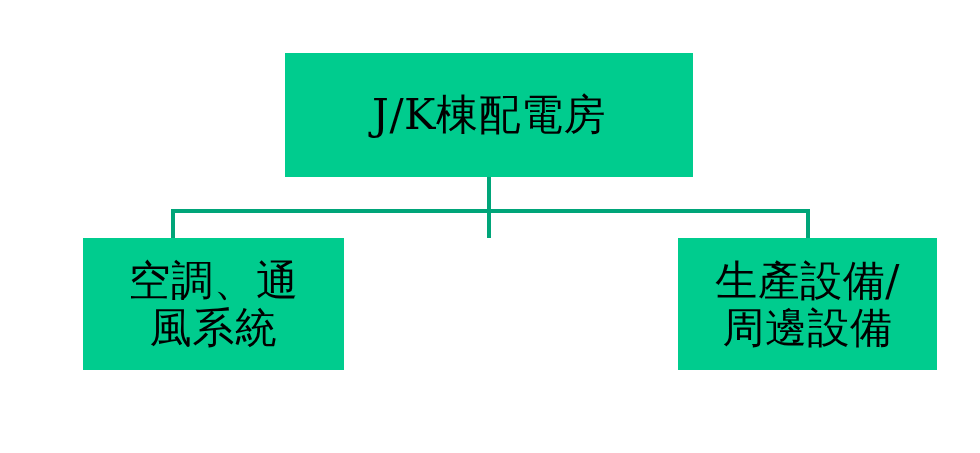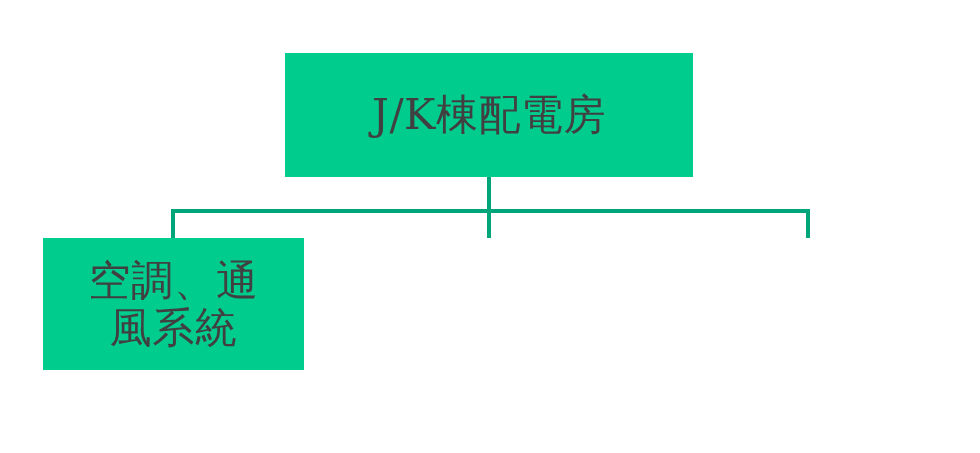--- a/index.html
+++ b/index.html
@@ -23,21 +23,21 @@
     height: 453px;
     pointer-events: none;
   }
   .node {
     position: absolute;
     box-sizing: border-box;
     display: flex;
     align-items: center;
     justify-content: center;
     text-align: center;
-    color: #404040;
+    color: #000000;
     line-height: 1.12;
     letter-spacing: 0.5px;
     font-family: "DejaVu Serif", "Liberation Serif", serif;
   }
   .node-label {
     display: block;
     width: 100%;
     padding: 0 6px;
     box-sizing: border-box;
     white-space: pre-line;
@@ -83,20 +83,24 @@
       <line x1="173" y1="209" x2="173" y2="238"></line>
       <line x1="489" y1="209" x2="489" y2="238"></line>
       <line x1="808" y1="209" x2="808" y2="238"></line>
     </g>
   </svg>
 
   <div class="node" id="node-root" style="background:#00CC8E;">
     <span class="node-label">J/K棟配電房</span>
   </div>
 
-  <div class="node" id="node-hvac" style="background:#00CC8E;">
+  <div class="node" id="node-hvac" style="background:#00CC8E;margin-left:40px;">
     <span class="node-label">空調、通
 風系統</span>
   </div>
 
 
+  <div class="node" id="node-production" style="background:#00CC8E;">
+    <span class="node-label">生產設備/
+周邊設備</span>
+  </div>
 
 </div>
 
 </body></html>

